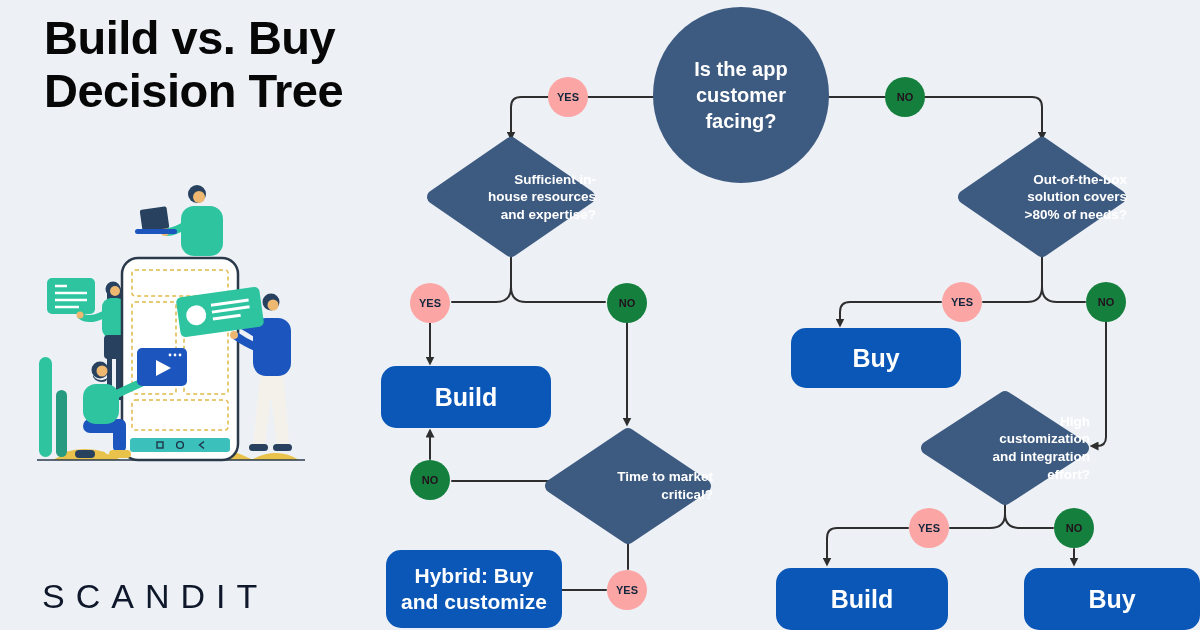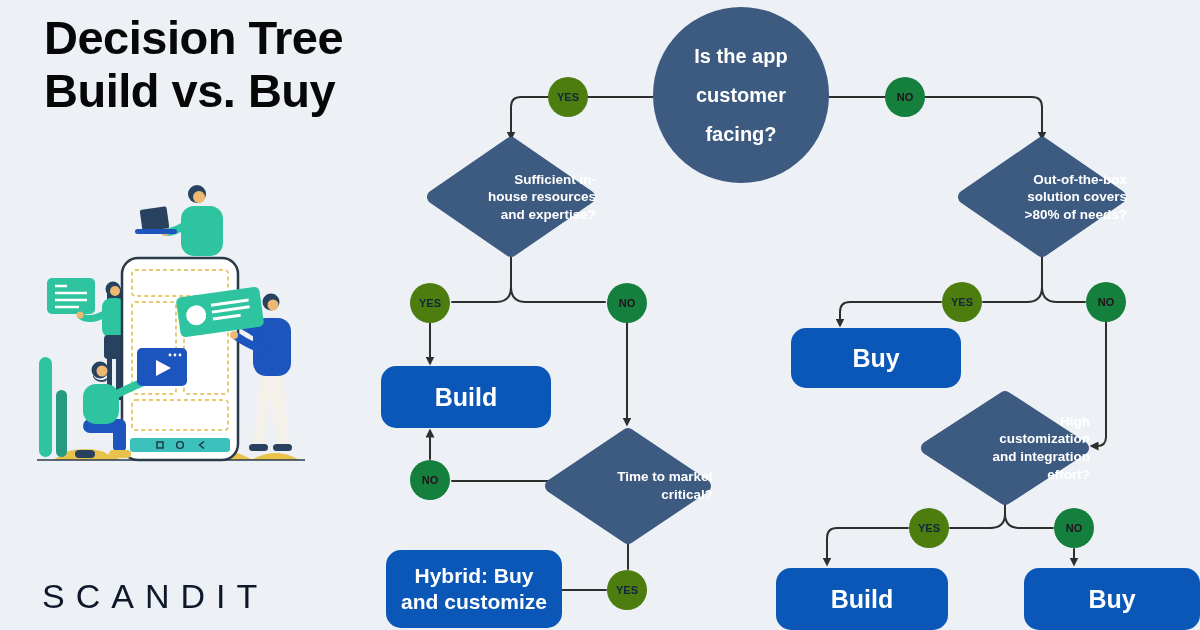--- a/index.html
+++ b/index.html
@@ -14,32 +14,32 @@
   .node-label{position:absolute;display:flex;flex-direction:column;align-items:center;
               justify-content:center;text-align:center;color:#ffffff;z-index:3;}
   .root-label{font-size:20px;font-weight:700;line-height:1.3;}
   .diamond-label{font-size:13.5px;font-weight:700;line-height:1.3;align-items:flex-end;}
   .box{position:absolute;background:#0b57b7;border-radius:15px;display:flex;flex-direction:column;
        align-items:center;justify-content:center;text-align:center;color:#fff;z-index:2;margin-left:36px;}
   .box .big{font-size:25px;font-weight:700;}
   .box .med{font-size:21px;font-weight:700;line-height:1.25;text-align:center;}
   .badge{position:absolute;width:40px;height:40px;border-radius:50%;display:flex;align-items:center;
          justify-content:center;font-size:11px;font-weight:700;z-index:3;}
-  .badge.yes{background:#4d7c0f;color:#12263c;}
+  .badge.yes{background:#fca5a5;color:#12263c;}
   .badge.no{background:#15803d;color:#23101d;}
   .ln{display:block;}
 </style>
 </head>
 <body>
 
 <div class="canvas">
 
   <div class="title">
+    <span class="ln">Build vs. Buy</span>
     <span class="ln">Decision Tree</span>
-    <span class="ln">Build vs. Buy</span>
   </div>
 
   <div class="logo">SCANDIT</div>
 
   <svg class="flow-svg" width="1200" height="630" viewBox="0 0 1200 630">
     <defs>
       <marker id="arr" markerWidth="9" markerHeight="9" refX="1.5" refY="4.5" orient="auto" markerUnits="userSpaceOnUse">
         <path d="M0,0 L9,4.5 L0,9 Z" fill="#2e2e2e"></path>
       </marker>
     </defs>
@@ -71,21 +71,21 @@
     <circle cx="741" cy="95" r="88" fill="#3d5a80"></circle>
 
     <g fill="#3d5a80" stroke="#3d5a80" stroke-width="14" stroke-linejoin="round">
       <path d="M434,197 L511,144 L588,197 L511,250 Z"></path>
       <path d="M965,197 L1042,144 L1119,197 L1042,250 Z"></path>
       <path d="M552,486 L628,435 L704,486 L628,537 Z"></path>
       <path d="M928,448 L1005,398 L1082,448 L1005,498 Z"></path>
     </g>
   </svg>
 
-  <div class="node-label root-label" style="left:664px;top:43px;width:154px;height:104px;justify-content:space-between;">
+  <div class="node-label root-label" style="left:664px;top:43px;width:154px;height:104px;">
     <span class="ln">Is the app</span>
     <span class="ln">customer</span>
     <span class="ln">facing?</span>
   </div>
 
   <div class="node-label diamond-label" style="left:426px;top:157px;width:170px;height:80px;">
     <span class="ln">Sufficient in-</span>
     <span class="ln">house resources</span>
     <span class="ln">and expertise?</span>
   </div>

